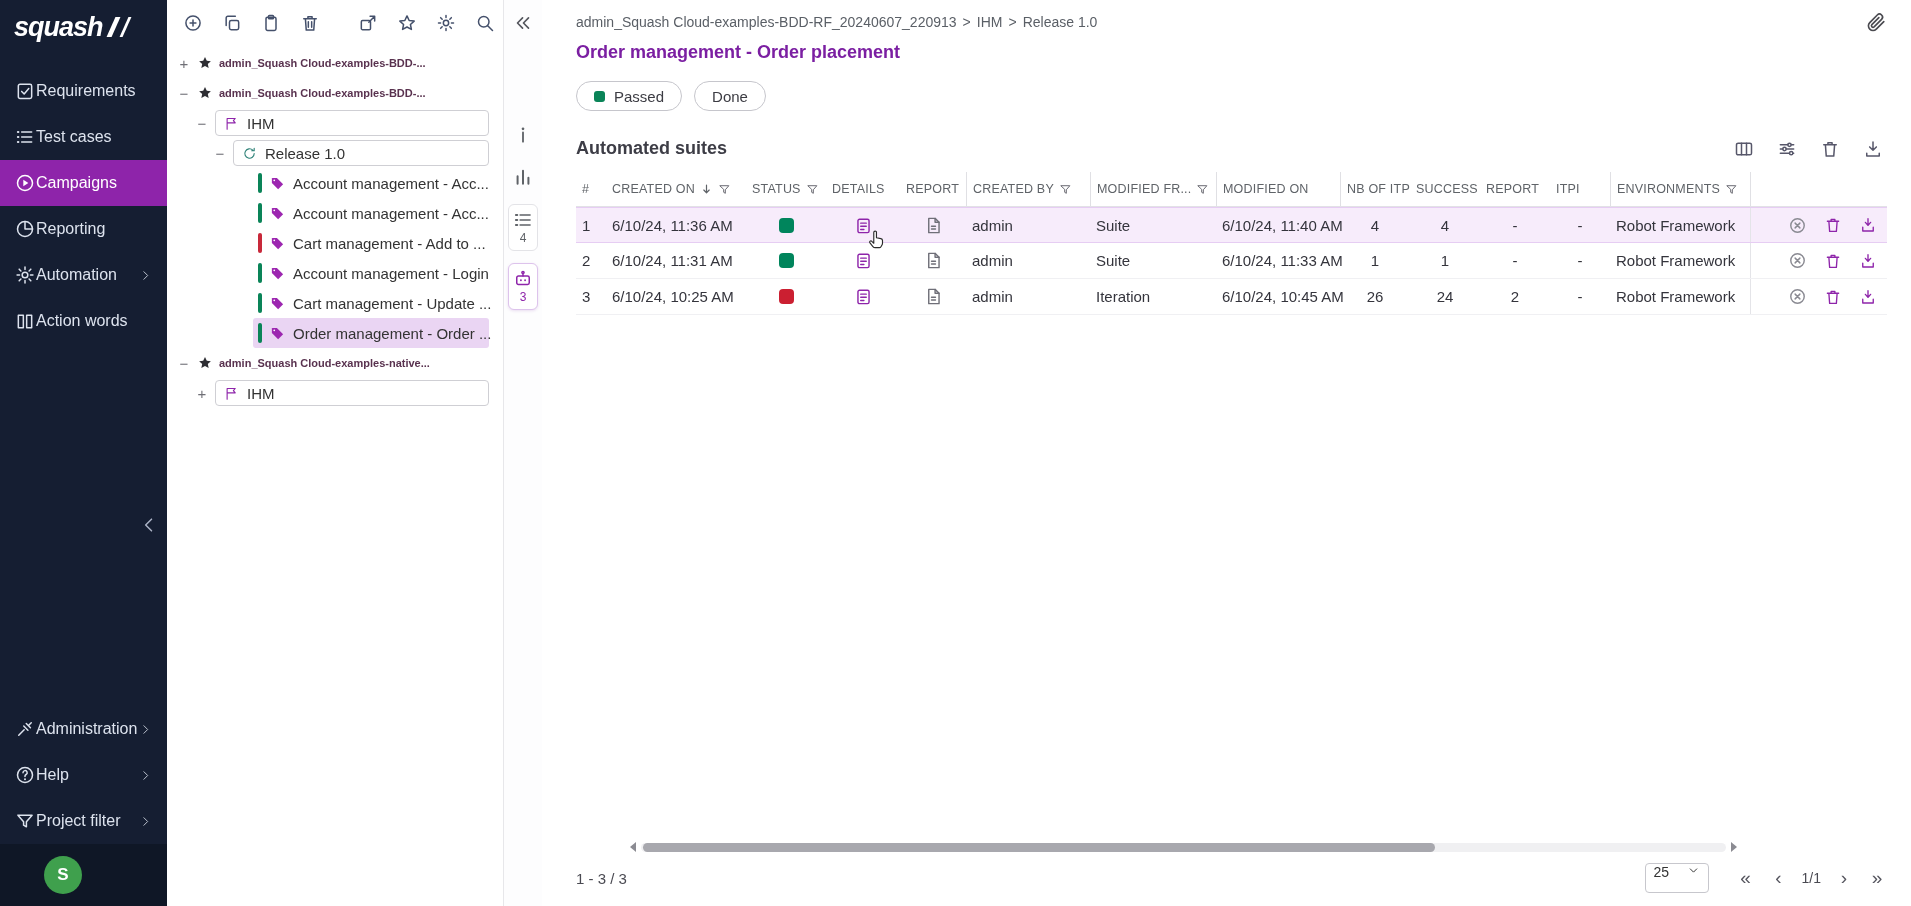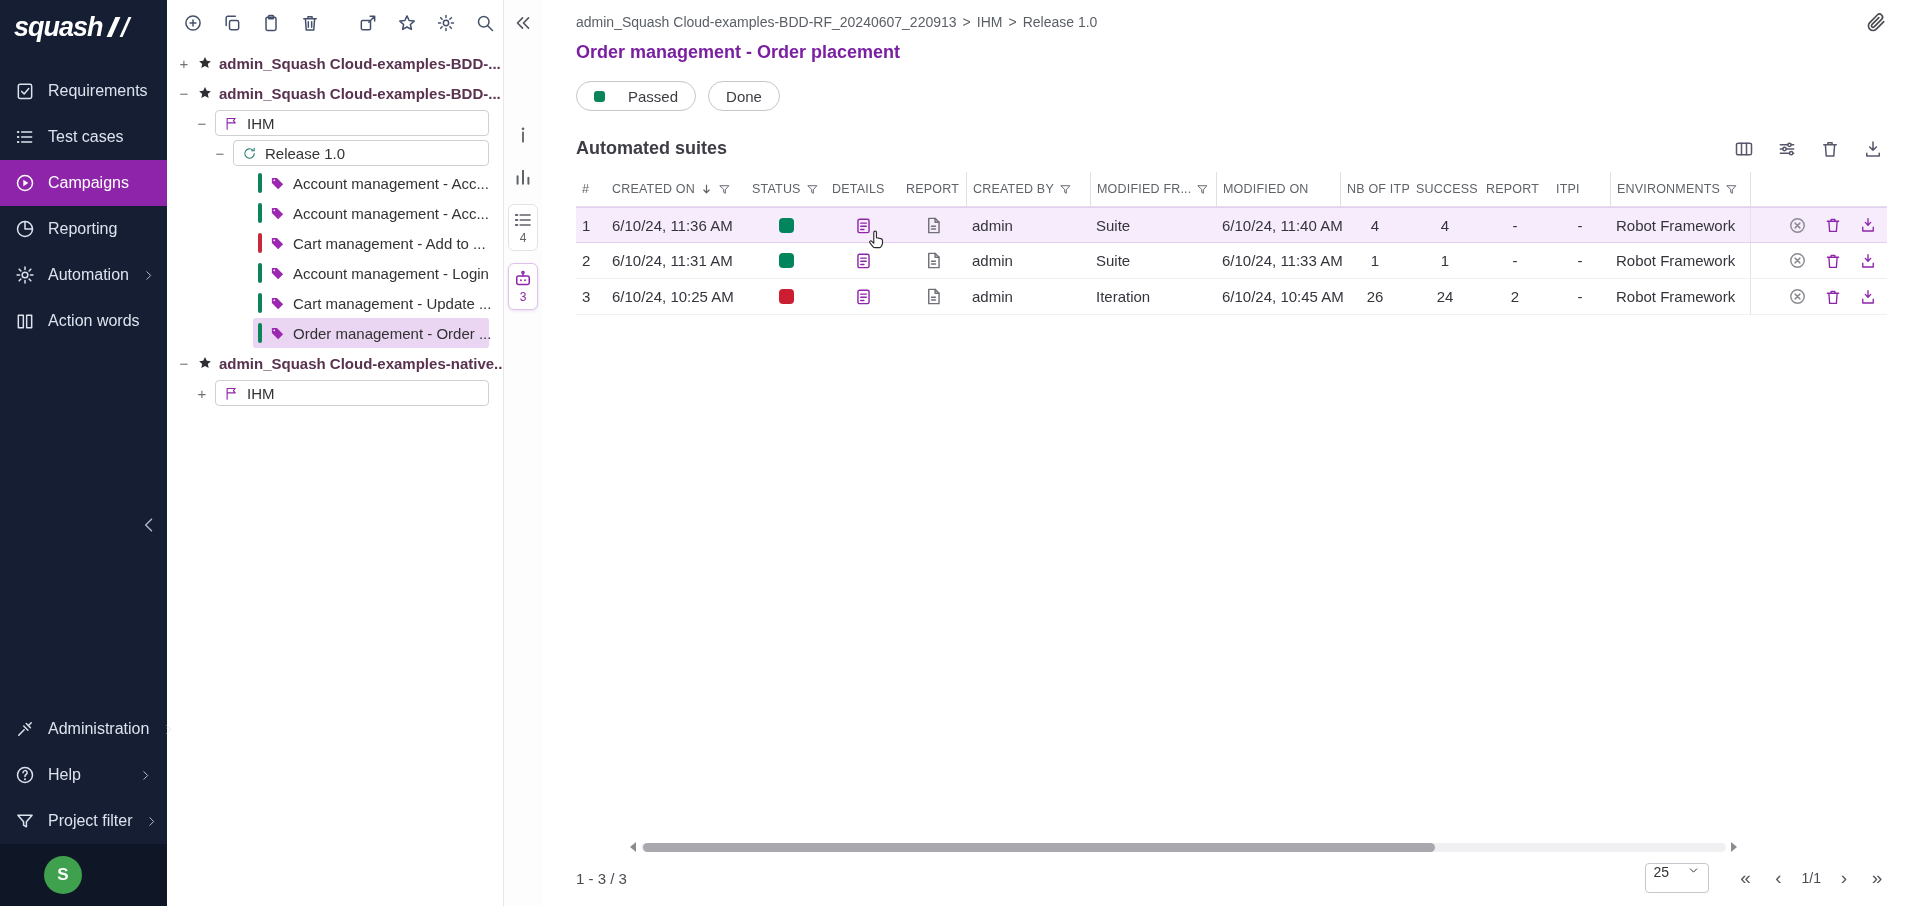--- a/index.html
+++ b/index.html
@@ -11,40 +11,40 @@
   .ic { display:inline-flex; width:20px; height:20px; flex-shrink:0; }
   .ic svg { width:100%; height:100%; fill:none; stroke:currentColor; stroke-width:1.8; stroke-linecap:round; stroke-linejoin:round; }
   .s12 { width:13px; height:13px; }
 
   
   .sidebar { width:167px; background:#151e32; color:#dde3ee; display:flex; flex-direction:column; flex-shrink:0; }
   .logo { height:54px; display:flex; align-items:center; gap:6px; padding:8px 14px; cursor:pointer; }
   .logo-text { color:#fff; font-weight:bold; font-style:italic; font-size:27px; letter-spacing:-1px; }
   .logo-wedge { width:16px; height:20px; border-left:5px solid #fff; border-right:3px solid #fff; transform:skewX(-24deg); margin-left:2px; }
   .nav { padding-top:14px; display:flex; flex-direction:column; }
-  .nav-item { height:46px; display:flex; align-items:center; gap:13px; padding:0 15px; font-size:16px; cursor:pointer; white-space:nowrap; }
+  .nav-item { height:46px; display:flex; align-items:center; gap:1px; padding:0 15px; font-size:16px; cursor:pointer; white-space:nowrap; }
   .nav-item.active { background:#8e24aa; color:#fff; }
   .nav-chevron { margin-left:auto; width:13px; height:13px; opacity:.85; }
   .sidebar-mid { flex:1; display:flex; align-items:center; justify-content:flex-end; padding-right:8px; }
   .collapse-btn { width:20px; height:20px; color:#aab2c5; cursor:pointer; }
   .avatar-bar { height:62px; background:#0f1726; display:flex; align-items:center; padding-left:44px; }
   .avatar { width:38px; height:38px; border-radius:50%; background:#3fa04d; color:#fff; display:flex; align-items:center; justify-content:center; font-size:17px; font-weight:bold; cursor:pointer; }
 
   
   .tree-panel { width:337px; border-right:1px solid #e7e7ea; display:flex; flex-direction:column; flex-shrink:0; background:#fff; }
   .tree-toolbar { height:46px; display:flex; align-items:center; padding:0 16px; gap:19px; color:#44506b; }
   .tb-spacer { width:26px; }
   .tb-btn { cursor:pointer; }
   .tree { flex:1; overflow:hidden; padding-top:2px; }
   .tnode { height:30px; display:flex; align-items:center; gap:6px; }
   .lvl0 { padding-left:10px; } .lvl1 { padding-left:28px; } .lvl2 { padding-left:46px; }
   .expander { width:14px; text-align:center; color:#6f6f76; font-size:15px; cursor:pointer; flex-shrink:0; }
   .star-ic { width:16px; height:16px; color:#2e2e33; }
   .star-ic svg { fill:currentColor; stroke:none; }
-  .proj-label { font-weight:bold; color:#59324f; font-size:15px; white-space:nowrap; cursor:pointer; }
+  .proj-label { font-weight:bold; color:#59324f; font-size:11px; white-space:nowrap; cursor:pointer; }
   .node-box { flex:1; margin-right:14px; border:1px solid #cfcfd4; border-radius:4px; height:26px; display:flex; align-items:center; gap:8px; padding:0 8px; background:#fff; cursor:pointer; }
   .campaign-ic { width:15px; height:15px; color:#8e24aa; }
   .iter-ic { width:15px; height:15px; color:#2f8278; }
   .leaf { height:30px; margin-left:86px; margin-right:14px; display:flex; align-items:center; gap:8px; padding:0 5px; border-radius:3px; cursor:pointer; }
   .leaf.selected { background:#ead5f3; }
   .status-bar { width:4px; height:20px; border-radius:2px; flex-shrink:0; }
   .bar-green { background:#0a8458; } .bar-red { background:#c8293a; }
   .tag-ic { width:15px; height:15px; color:#9c27b0; }
   .tag-ic svg { fill:currentColor; stroke:none; }
   .leaf-label { color:#333; white-space:nowrap; }
@@ -58,21 +58,21 @@
   .active-tab { color:#8e24aa; border-color:#ddc3ec; box-shadow:0 1px 3px rgba(120,40,160,.15); }
 
   
   .main { flex:1; display:flex; flex-direction:column; padding:11px 24px 12px 34px; background:#fff; min-width:0; }
   .breadcrumb-row { display:flex; align-items:center; gap:6px; font-size:14px; color:#5a5f66; height:22px; }
   .crumb { cursor:pointer; white-space:nowrap; }
   .crumb-sep { color:#5a5f66; }
   .paperclip { margin-left:auto; width:22px; height:22px; color:#4a4a50; cursor:pointer; }
   .page-title { font-size:18px; font-weight:bold; color:#7b1fa2; margin:9px 0 18px; }
   .chips { display:flex; gap:12px; }
-  .chip { height:30px; border:1px solid #c6c6cc; border-radius:15px; display:flex; align-items:center; gap:23px; padding:0 17px; font-size:15px; color:#3c3c43; background:#fff; cursor:pointer; }
+  .chip { height:30px; border:1px solid #c6c6cc; border-radius:15px; display:flex; align-items:center; gap:9px; padding:0 17px; font-size:15px; color:#3c3c43; background:#fff; cursor:pointer; }
   .chip-dot { width:11px; height:11px; border-radius:3px; background:#0a8458; }
 
   .suites { flex:1; display:flex; flex-direction:column; margin-top:27px; min-height:0; }
   .suites-head { display:flex; align-items:center; margin-bottom:13px; }
   .suites-title { font-size:18px; font-weight:bold; color:#3d3d46; }
   .suites-tools { margin-left:auto; display:flex; gap:23px; color:#57576a; padding-right:4px; }
   .suites-tools .ic { cursor:pointer; }
 
   .trow { display:grid; grid-template-columns:30px 140px 80px 74px 66px 124px 126px 124px 70px 70px 70px 60px 140px 137px; align-items:center; }
   .thead { height:35px; border-bottom:1px solid #e2e2e6; color:#5f6368; font-size:12.5px; letter-spacing:.2px; }

